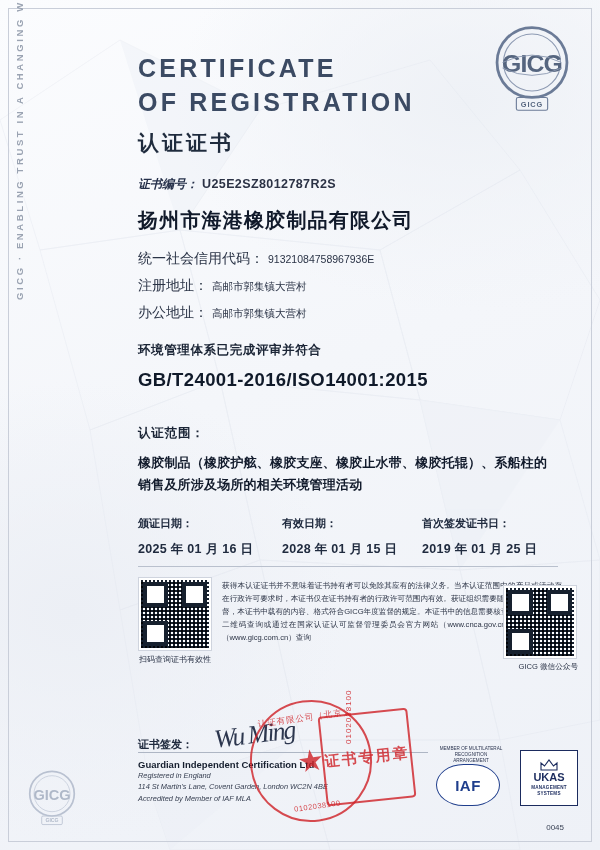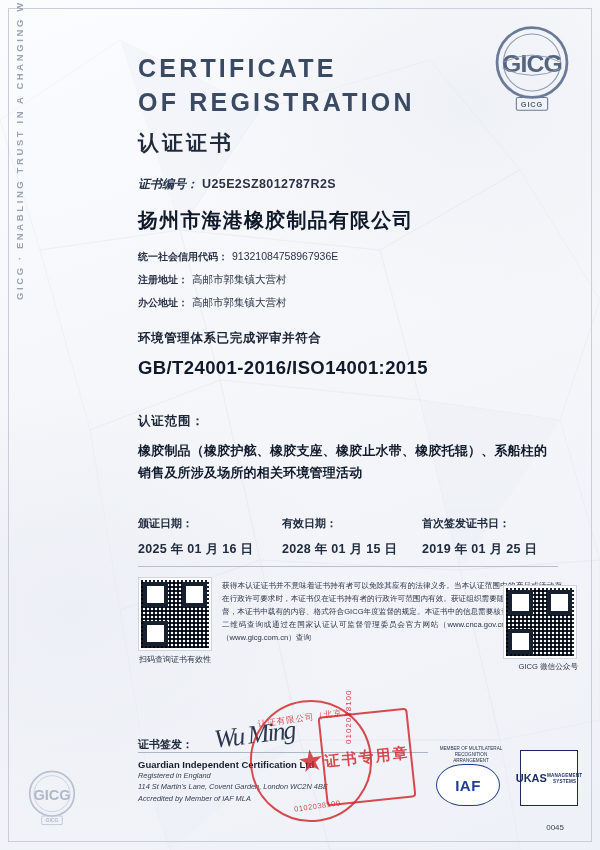--- a/index.html
+++ b/index.html
@@ -120,21 +120,21 @@
   .cert-no-row .val { font-size: 12.5px; font-weight: bold; letter-spacing: .4px; }
 
   .company {
     font-size: 20px;
     font-weight: bold;
     color: #111a2b;
     letter-spacing: 1.2px;
     margin: 14px 0 16px 0;
   }
   .small-row { margin-bottom: 9px; }
-  .small-row .lbl { font-size: 10px; font-weight: bold; color: #2a3346; }
+  .small-row .lbl { font-size: 14px; font-weight: normal; color: #2a3346; }
   .small-row .val { font-size: 10.5px; color: #2a3346; }
 
   .statement {
     font-size: 12.5px;
     color: #1b2536;
     font-weight: bold;
     margin-top: 20px;
     margin-bottom: 10px;
     letter-spacing: .6px;
   }
@@ -376,21 +376,21 @@
     color: #1f3e8c;
     display: flex; align-items: center; justify-content: center;
     font-size: 15px; font-weight: bold; letter-spacing: .5px;
     background: #fff;
   }
   .mark-ukas {
     width: 56px; height: 54px;
     border: 1px solid #1b2b5e;
     background: #fff;
     color: #1b2b5e;
-    display: flex; flex-direction: row; align-items: center; justify-content: center;
+    display: flex; flex-direction: column; align-items: center; justify-content: center;
     font-size: 11px; font-weight: bold;
   }
   .mark-ukas small { font-size: 4.6px; letter-spacing: .2px; line-height: 1.25; text-align: center; margin-top: 2px; }
   .multi-text {
     position: absolute;
     right: 96px;
     bottom: 86px;
     font-size: 4.6px;
     color: #2b3550;
     width: 66px;

